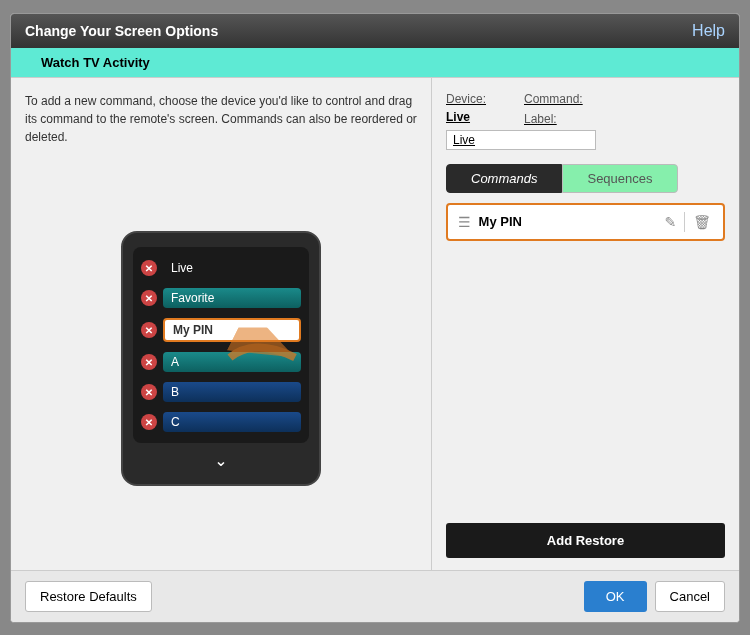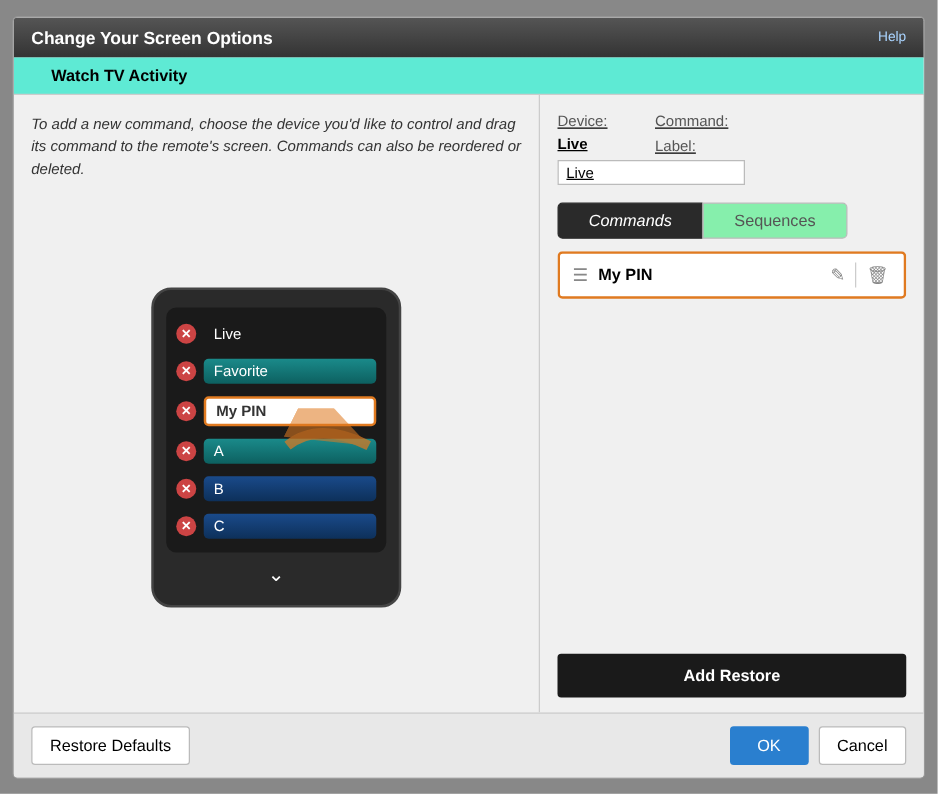--- a/index.html
+++ b/index.html
@@ -29,21 +29,21 @@
       padding: 8px 14px;
       display: flex;
       justify-content: space-between;
       align-items: center;
       font-size: 14px;
       font-weight: bold;
     }
     .title-bar .help-link {
       color: #aad4ff;
       font-weight: normal;
-      font-size: 11px;
+      font-size: 16px;
       cursor: pointer;
       margin-left: 44px;
     }
     .activity-bar {
       background: #5eead4;
       padding: 7px 30px;
       font-weight: bold;
       font-size: 13px;
       border-bottom: 1px solid #ccc;
     }
@@ -56,21 +56,20 @@
       width: 420px;
       padding: 14px;
       display: flex;
       flex-direction: column;
     }
     .instruction-text {
       font-size: 12px;
       color: #333;
       line-height: 1.5;
       margin-bottom: 16px;
-      font-style: italic;
     }
     .remote-wrapper {
       flex: 1;
       display: flex;
       align-items: center;
       justify-content: center;
       position: relative;
     }
     .remote {
       width: 200px;

